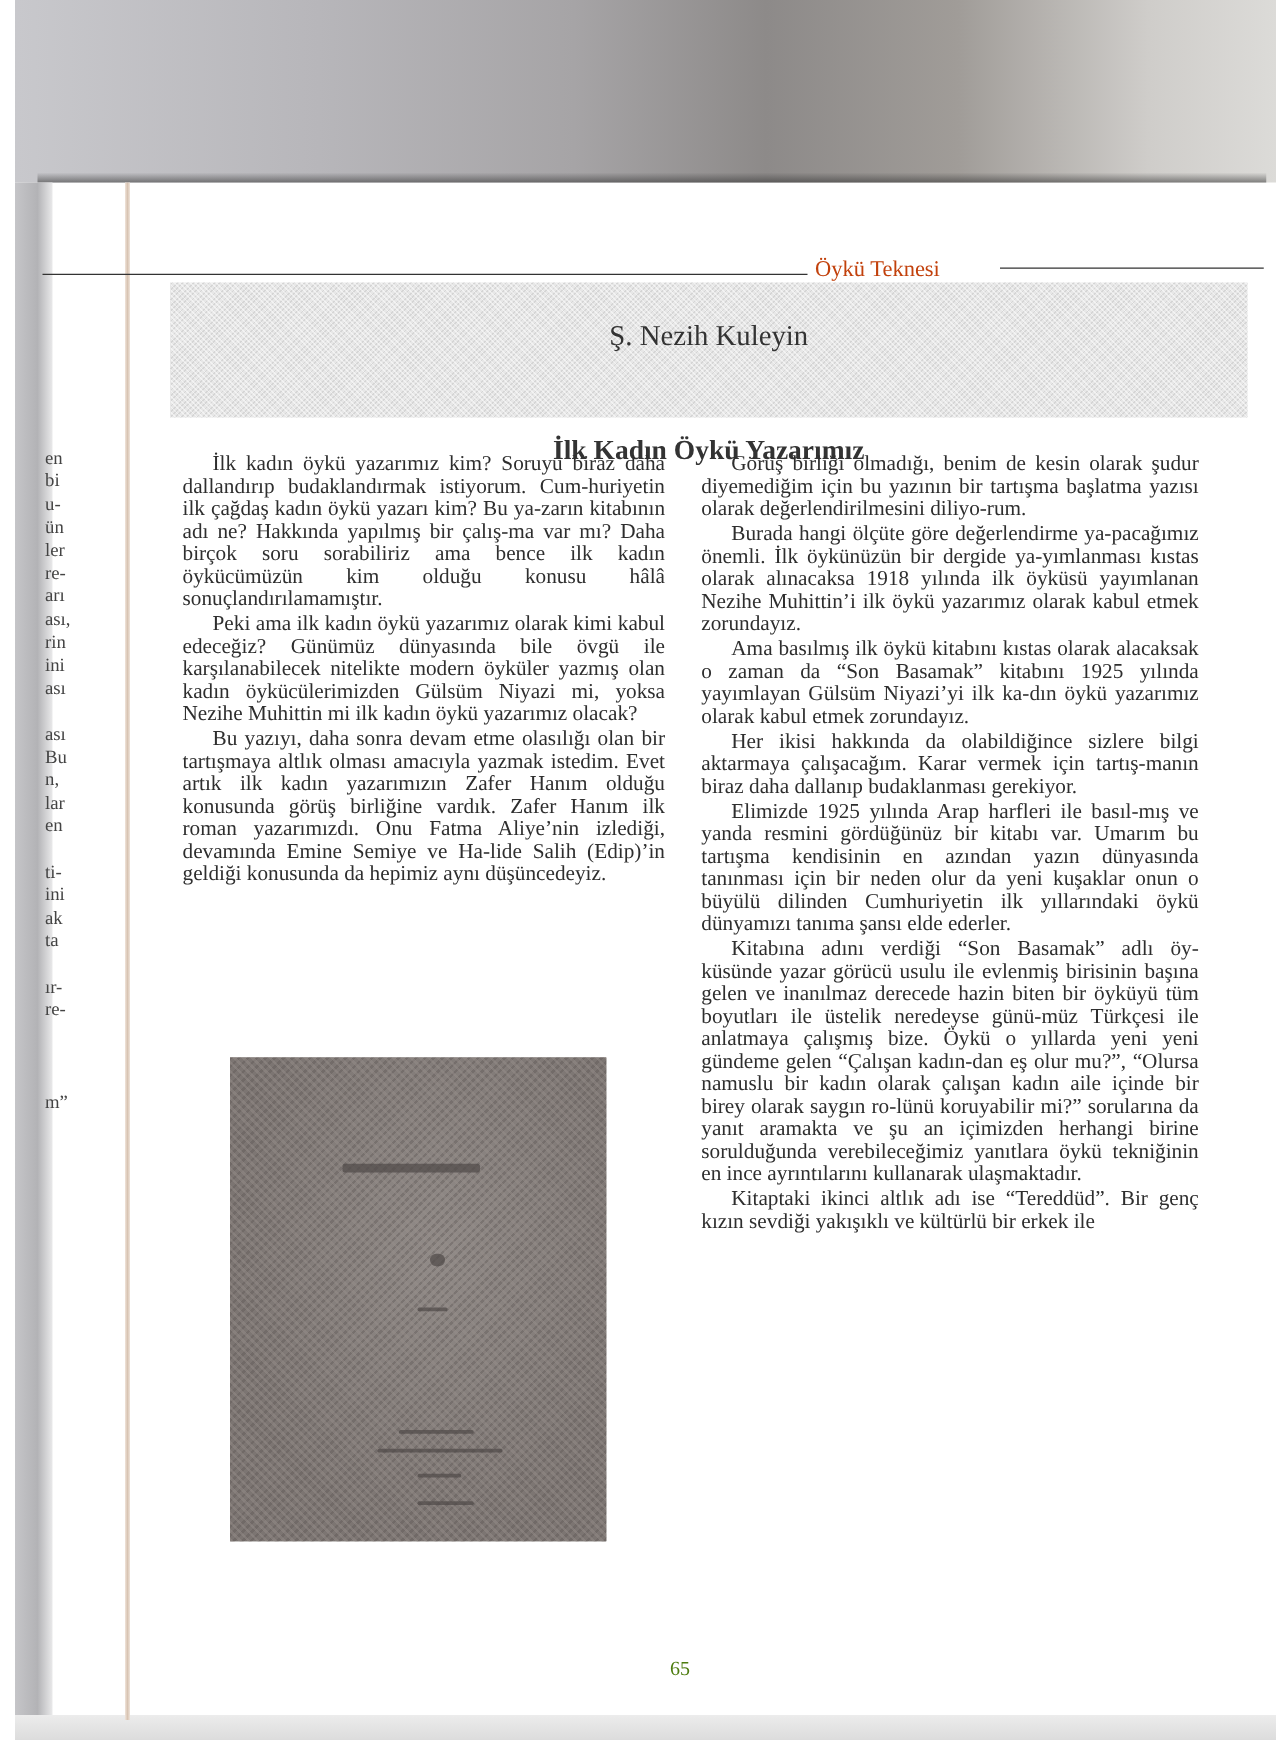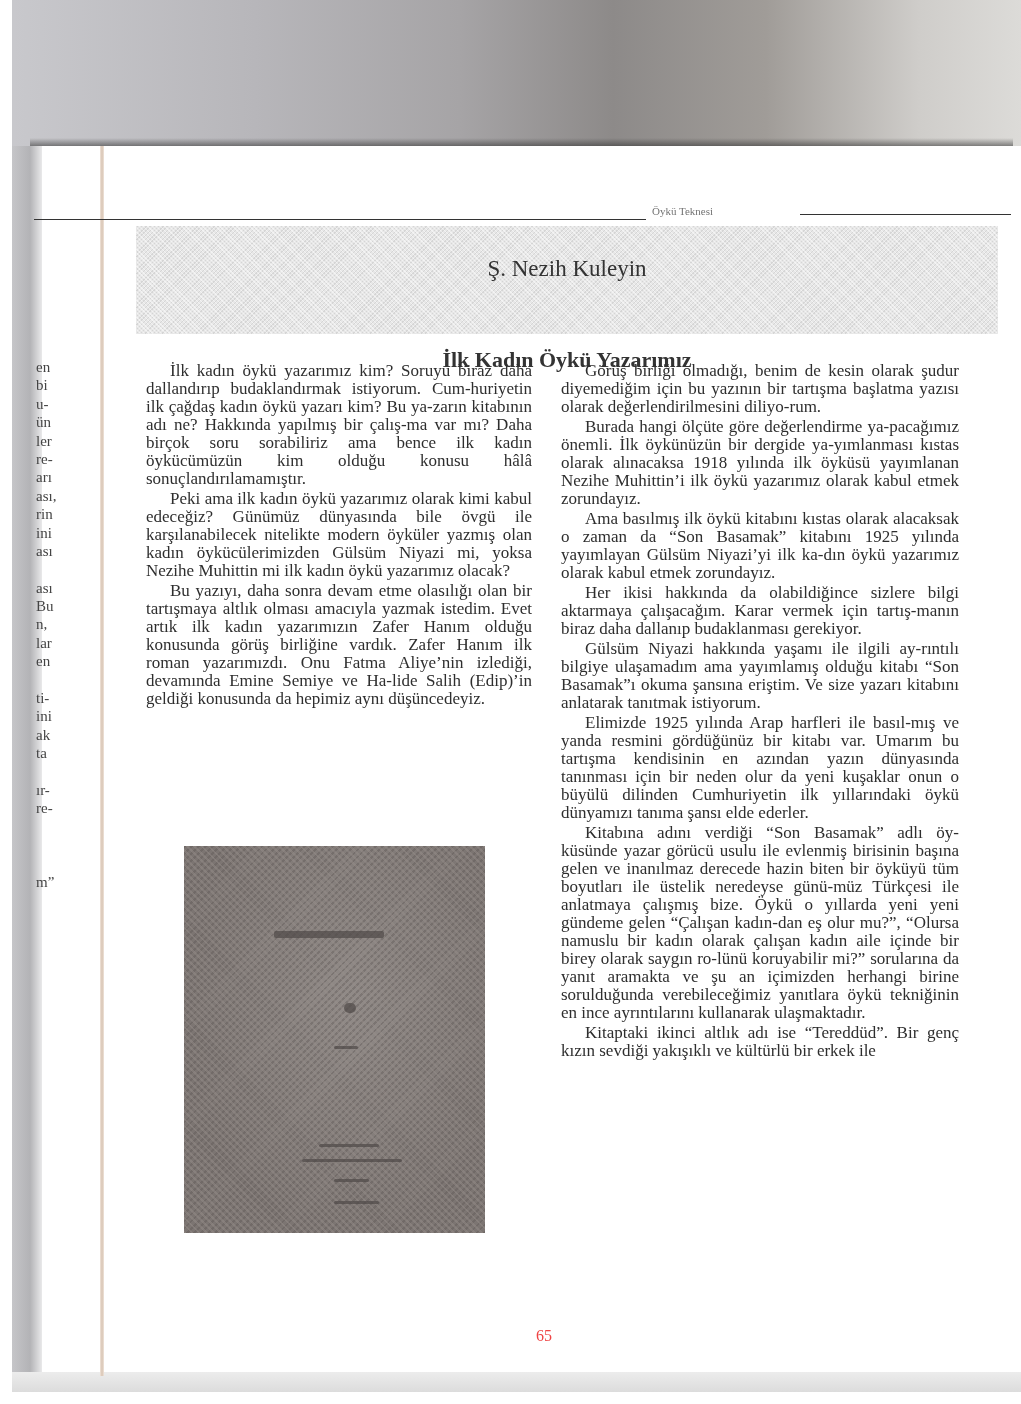--- a/index.html
+++ b/index.html
@@ -32,21 +32,21 @@
   .page-crease {
     position:absolute; left:100px; top:146px; width:4px; height:1230px;
     background:linear-gradient(90deg,#f0e4da,#d8c4b3,#efe4da);
   }
   
   .left-frags { position:absolute; left:36px; top:358px; width:26px; font-size:15px; line-height:18.4px; color:#444; }
   .left-frags div { height:18.4px; white-space:nowrap; }
 
   
   .header-rule-left { position:absolute; left:34px; top:219px; width:612px; height:1px; background:#333; }
-  .header-title { position:absolute; left:652px; top:205px; font-size:11px; color:#737373; }
+  .header-title { position:absolute; left:652px; top:205px; font-size:18px; color:#c2410c; }
   .header-rule-right { position:absolute; left:800px; top:214px; width:211px; height:1px; background:#333; }
 
   
   .banner {
     position:absolute; left:136px; top:226px; width:862px; height:108px;
     background-color:#e7e7e7;
     background-image:
       repeating-linear-gradient(45deg, rgba(255,255,255,.5) 0 1px, transparent 1px 3px),
       repeating-linear-gradient(-45deg, rgba(180,180,180,.35) 0 1px, transparent 1px 3px);
   }
@@ -70,21 +70,21 @@
   }
   .cover-mark { position:absolute; background:#4f4947; opacity:.7; border-radius:2px; }
   .cm1 { left:90px; top:85px; width:110px; height:7px; }
   .cm2 { left:160px; top:157px; width:12px; height:10px; border-radius:6px; }
   .cm3 { left:150px; top:200px; width:24px; height:3px; }
   .cm4 { left:135px; top:298px; width:60px; height:3px; }
   .cm5 { left:118px; top:313px; width:100px; height:3px; }
   .cm6 { left:150px; top:333px; width:35px; height:3px; }
   .cm7 { left:150px; top:355px; width:45px; height:3px; }
 
-  .page-number { position:absolute; left:536px; top:1327px; font-size:16px; color:#ef4444; }
+  .page-number { position:absolute; left:536px; top:1327px; font-size:16px; color:#4d7c0f; }
 </style>
 </head>
 <body>
 
 <div class="scan-top"></div>
 <div class="scan-left-strip"></div>
 <div class="scan-left-shadow"></div>
 <div class="scan-bottom"></div>
 <div class="page-crease"></div>
 
@@ -143,19 +143,18 @@
   <div class="cover-mark cm5"></div>
   <div class="cover-mark cm6"></div>
   <div class="cover-mark cm7"></div>
 </div>
 
 <div class="col col-right">
   <p>Görüş birliği olmadığı, benim de kesin olarak şudur diyemediğim için bu yazının bir tartışma başlatma yazısı olarak değerlendirilmesini diliyo-rum.</p>
   <p>Burada hangi ölçüte göre değerlendirme ya-pacağımız önemli. İlk öykünüzün bir dergide ya-yımlanması kıstas olarak alınacaksa 1918 yılında ilk öyküsü yayımlanan Nezihe Muhittin’i ilk öykü yazarımız olarak kabul etmek zorundayız.</p>
   <p>Ama basılmış ilk öykü kitabını kıstas olarak alacaksak o zaman da “Son Basamak”  kitabını 1925 yılında yayımlayan Gülsüm Niyazi’yi ilk ka-dın öykü yazarımız olarak kabul etmek zorundayız.</p>
   <p>Her ikisi hakkında da olabildiğince sizlere bilgi aktarmaya çalışacağım. Karar vermek için tartış-manın biraz daha dallanıp budaklanması gerekiyor.</p>
-  <p>Gülsüm Niyazi hakkında yaşamı ile ilgili ay-rıntılı bilgiye ulaşamadım ama yayımlamış olduğu kitabı “Son Basamak”ı  okuma şansına eriştim. Ve size yazarı kitabını anlatarak tanıtmak istiyorum.</p>
   <p>Elimizde 1925 yılında Arap harfleri ile basıl-mış ve yanda resmini gördüğünüz bir kitabı var. Umarım bu tartışma kendisinin en azından  yazın dünyasında tanınması için bir neden olur da yeni kuşaklar onun o büyülü dilinden Cumhuriyetin ilk yıllarındaki öykü dünyamızı tanıma şansı elde ederler.</p>
   <p>Kitabına adını verdiği “Son Basamak” adlı öy-küsünde yazar görücü usulu ile evlenmiş birisinin başına gelen ve  inanılmaz derecede hazin biten bir öyküyü tüm boyutları ile üstelik neredeyse günü-müz Türkçesi ile anlatmaya çalışmış bize. Öykü o yıllarda  yeni yeni gündeme gelen “Çalışan kadın-dan eş olur mu?”, “Olursa namuslu bir kadın olarak çalışan kadın aile içinde bir birey olarak saygın ro-lünü koruyabilir mi?” sorularına da yanıt aramakta ve şu an içimizden herhangi birine sorulduğunda verebileceğimiz yanıtlara öykü tekniğinin en ince ayrıntılarını kullanarak ulaşmaktadır.</p>
   <p>Kitaptaki ikinci altlık adı ise “Tereddüd”. Bir genç kızın sevdiği yakışıklı ve kültürlü bir erkek ile</p>
 </div>
 
 <div class="page-number">65</div>
 
 </body></html>

